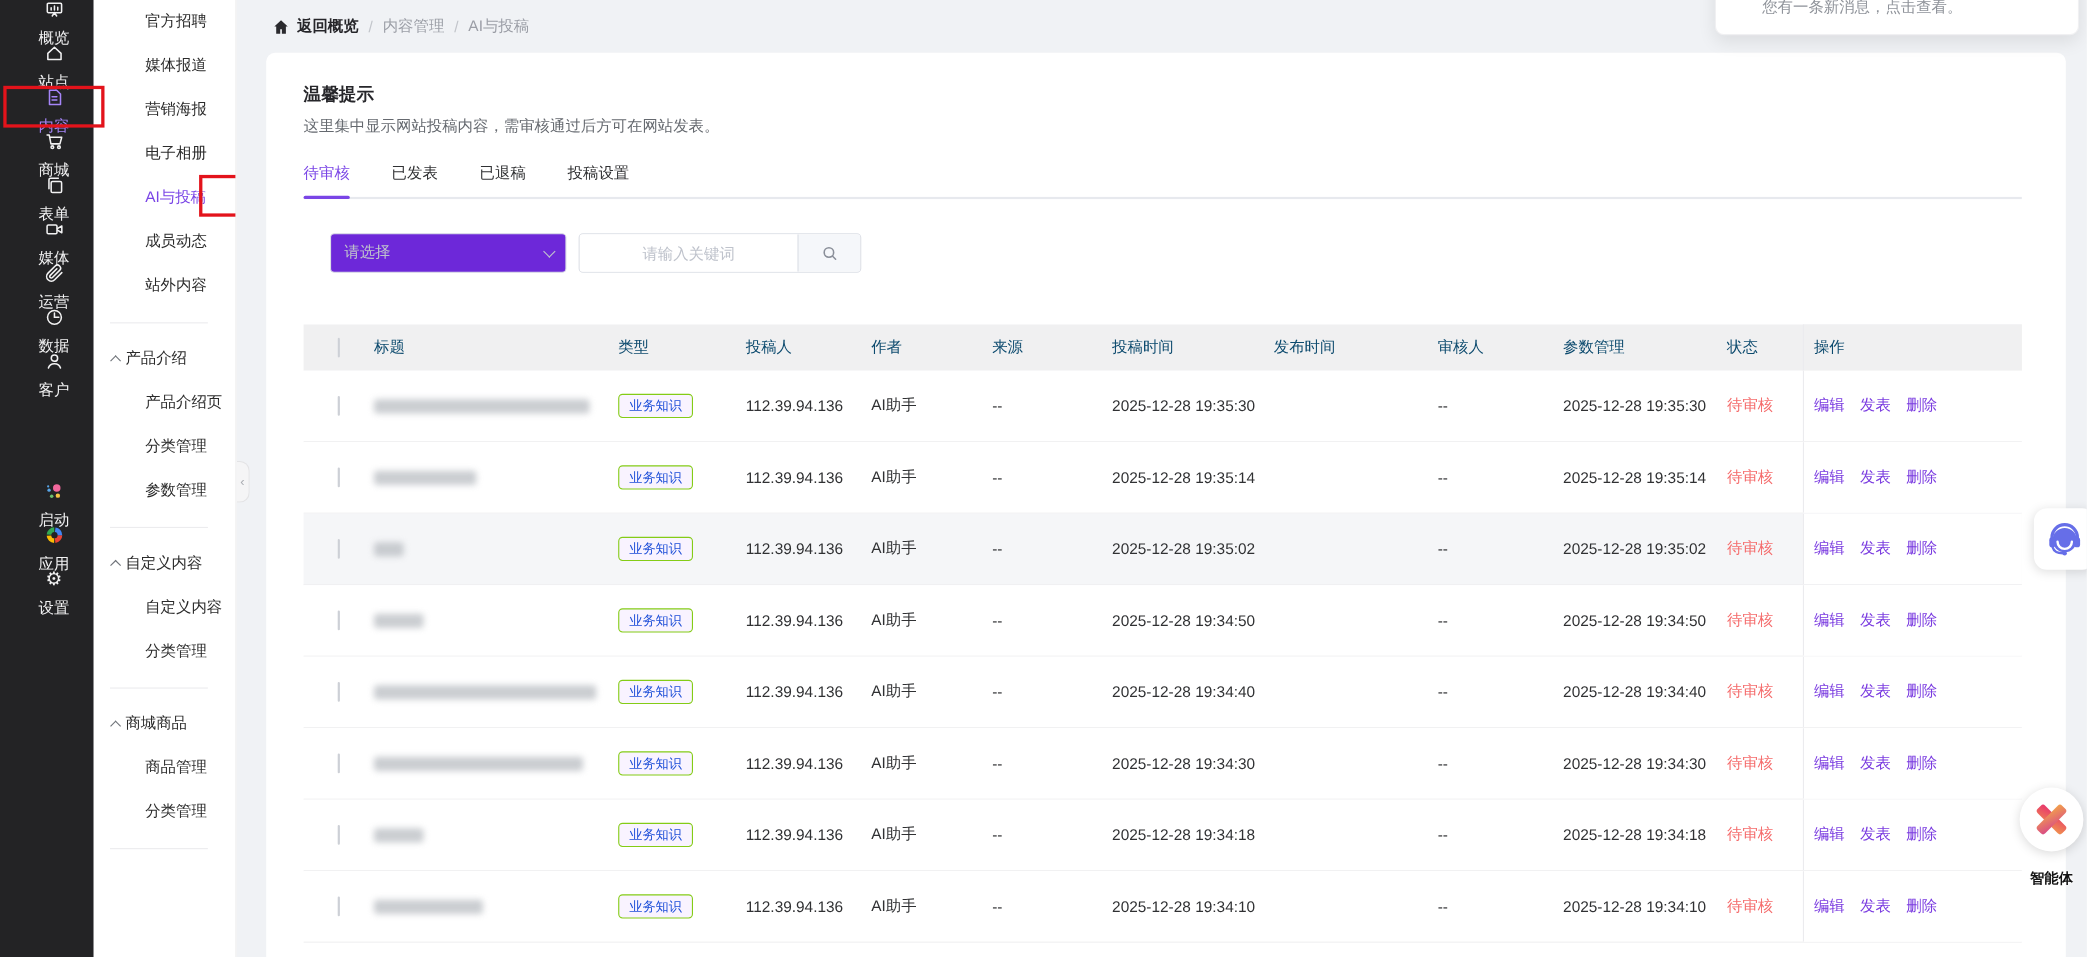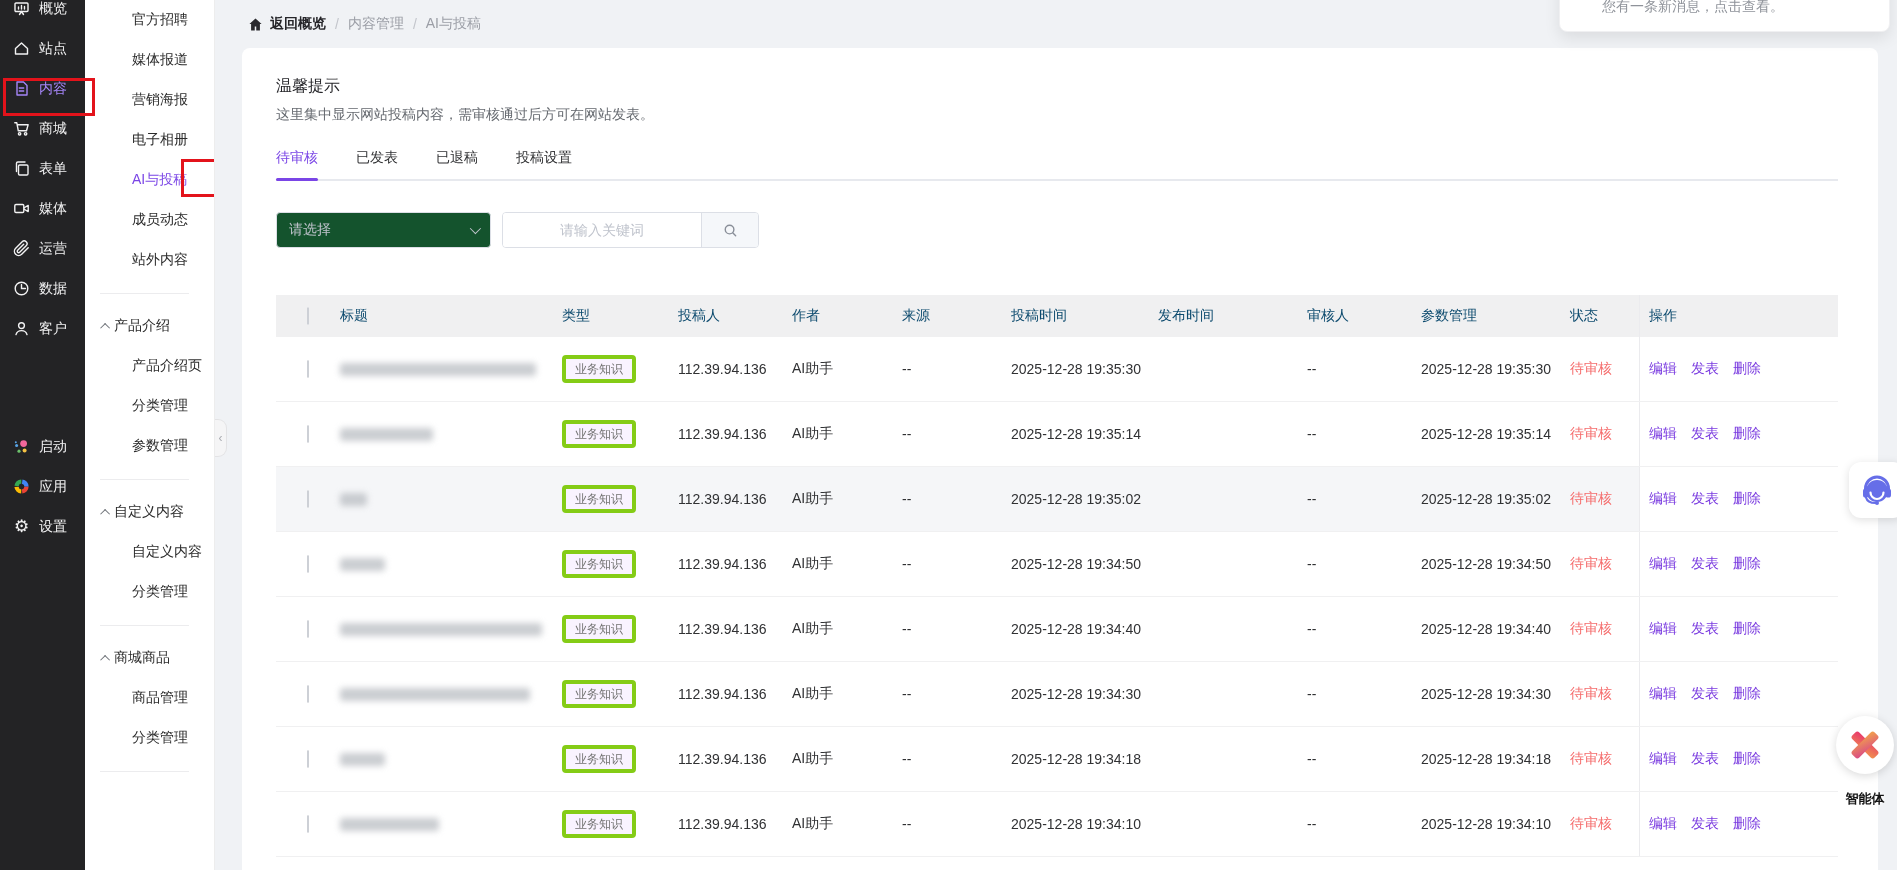--- a/index.html
+++ b/index.html
@@ -2,22 +2,22 @@
 <html><head>
 <meta charset="utf-8">
 <style>
   * { margin:0; padding:0; box-sizing:border-box; }
   html,body { width:1897px; height:870px; overflow:hidden; }
   body { font-family:"Liberation Sans","DejaVu Sans",sans-serif; background:#f0f2f5; position:relative; }
   .app { position:relative; width:1897px; height:870px; display:flex; }
 
   
   .rail { width:85px; flex:none; background:#232325; position:relative; z-index:6; }
-  .rail-item { height:40px; display:flex; padding-left:13px; gap:9px;
-               font-size:14px; color:#f2f2f3; cursor:pointer; white-space:nowrap; }
+  .rail-item { height:40px; display:flex; align-items:center; padding-left:13px; gap:9px;
+               font-size:14px; color:#f2f2f3; cursor:pointer; white-space:nowrap;flex-direction:column; }
   .rail-item .ric { width:17px; height:17px; flex:none; display:flex; align-items:center; justify-content:center; }
   .rail-item.active { color:#a585f8; }
   .rail-bottom { position:absolute; top:438px; left:0; right:0; }
   .gear { font-size:17px; line-height:17px; }
   .red-box { position:absolute; border:3px solid #e3131b; z-index:30; pointer-events:none; }
   .red-box.content-box { left:3px; top:78px; width:92px; height:38px; }
   .red-box.ai-box { left:96px; top:159px; width:116px; height:38px; }
 
   
   .subnav { width:130px; flex:none; background:#ffffff; border-right:1px solid #ededed; position:relative; z-index:5; overflow:hidden; }
@@ -35,53 +35,53 @@
 
   
   .main { flex:1; position:relative; background:#f0f2f5; min-width:0; }
   .crumbs { height:48px; display:flex; align-items:center; padding-left:33px; font-size:14px; }
   .crumb-home { display:flex; align-items:center; gap:7px; color:#26262a; font-weight:bold; cursor:pointer; }
   .crumb-sep { color:#c2c5cb; margin:0 9px; }
   .crumb-link { color:#9b9ea6; cursor:pointer; }
 
   .card { margin:0 19px 0 27px; height:calc(870px - 48px); background:#fff; border-radius:8px 8px 0 0;
           padding:28px 40px 0 34px; position:relative; }
-  .tip-title { font-size:16px; font-weight:normal; color:#26262a; }
+  .tip-title { font-size:16px; font-weight:bold; color:#26262a; }
   .tip-desc { margin-top:9px; font-size:14px; color:#65696f; }
 
   .tabs { margin-top:16px; display:flex; border-bottom:2px solid #e7e9ee; }
   .tab { font-size:14px; color:#303133; padding:9px 0 12px 0; margin-right:38px; cursor:pointer; position:relative; }
   .tab.active { color:#7a45e6; }
   .tab.active::after { content:""; position:absolute; left:0; right:0; bottom:-2px; height:3px; background:#7a45e6; border-radius:2px; }
 
   .filters { margin-top:31px; display:flex; }
-  .select { width:215px; height:36px; border:1px solid #dcdfe6; border-radius:4px; background:#14532d;
-            display:flex; align-items:center; justify-content:space-between; padding:0 12px; cursor:pointer; }
+  .select { width:215px; height:36px; border:1px solid #dcdfe6; border-radius:4px; background:#6d28d9;
+            display:flex; align-items:center; justify-content:space-between; padding:0 12px; cursor:pointer;margin-left:24px; }
   .select .ph { font-size:14px; color:#bfc3cc; }
   .select .chev { width:8px; height:8px; border-right:1.5px solid #c0c4cc; border-bottom:1.5px solid #c0c4cc;
                   transform:rotate(45deg) translateY(-2px); }
   .searchbox { margin-left:11px; width:257px; height:36px; border:1px solid #dcdfe6; border-radius:4px;
                display:flex; overflow:hidden; background:#fff; }
   .searchbox input { flex:1; border:none; outline:none; padding:0 12px; font-size:14px; color:#303133;
                      font-family:inherit; min-width:0;text-align:center; }
   .searchbox input::placeholder { color:#bfc3cc; }
   .search-btn { width:57px; flex:none; background:#f5f7fa; border-left:1px solid #dcdfe6;
                 display:flex; align-items:center; justify-content:center; cursor:pointer; }
 
   
   .tbl { margin-top:47px; width:1562px; font-size:14px; }
   .trow { display:grid; grid-template-columns:64px 222px 116px 114px 110px 109px 147px 149px 114px 149px 69px 199px;
           align-items:center; height:65px; border-bottom:1px solid #f0f0f1; color:#303133; background:#fff; }
   .trow.thead { height:42px; background:#f0f0f1; border-bottom:none; font-weight:normal; color:#0c4a6e; }
   .trow.hovered { background:#f5f6f8; }
   .cell { min-width:0; }
   .cb { width:15px; height:15px; border:1px solid #cdd0d6; border-radius:3px; background:#fff; margin-left:31px; cursor:pointer; }
   .blur-title { height:13px; border-radius:3px; background:#b9bdc2; filter:blur(3px); opacity:.75; }
-  .tag { display:inline-block; padding:3px 9px; font-size:12px; color:#737373; background:#f9f3ff;
-         border:4px solid #84cc16; border-radius:4px; line-height:1.2; }
+  .tag { display:inline-block; padding:3px 9px; font-size:12px; color:#1d4ed8; background:#f9f3ff;
+         border:1px solid #84cc16; border-radius:4px; line-height:1.2; }
   .status { color:#f56c6c; }
   .op-cell { height:100%; display:flex; align-items:center; gap:14px; padding-left:9px;
              border-left:1px solid #ebebee; background:#fff; }
   .op-link { color:#7a3be0; cursor:pointer; white-space:nowrap; }
 
   
   .toast { position:absolute; right:7px; top:-27px; width:331px; height:59px; background:#fff;
            border:1px solid #f0f0f2; border-radius:8px; box-shadow:0 6px 16px rgba(0,0,0,.09);
            padding:24px 0 0 42px; font-size:14px; color:#8f939a; z-index:60; white-space:nowrap; }
   .svc-widget { position:absolute; left:1849px; top:462px; width:56px; height:56px; background:#fff; border-radius:12px;

